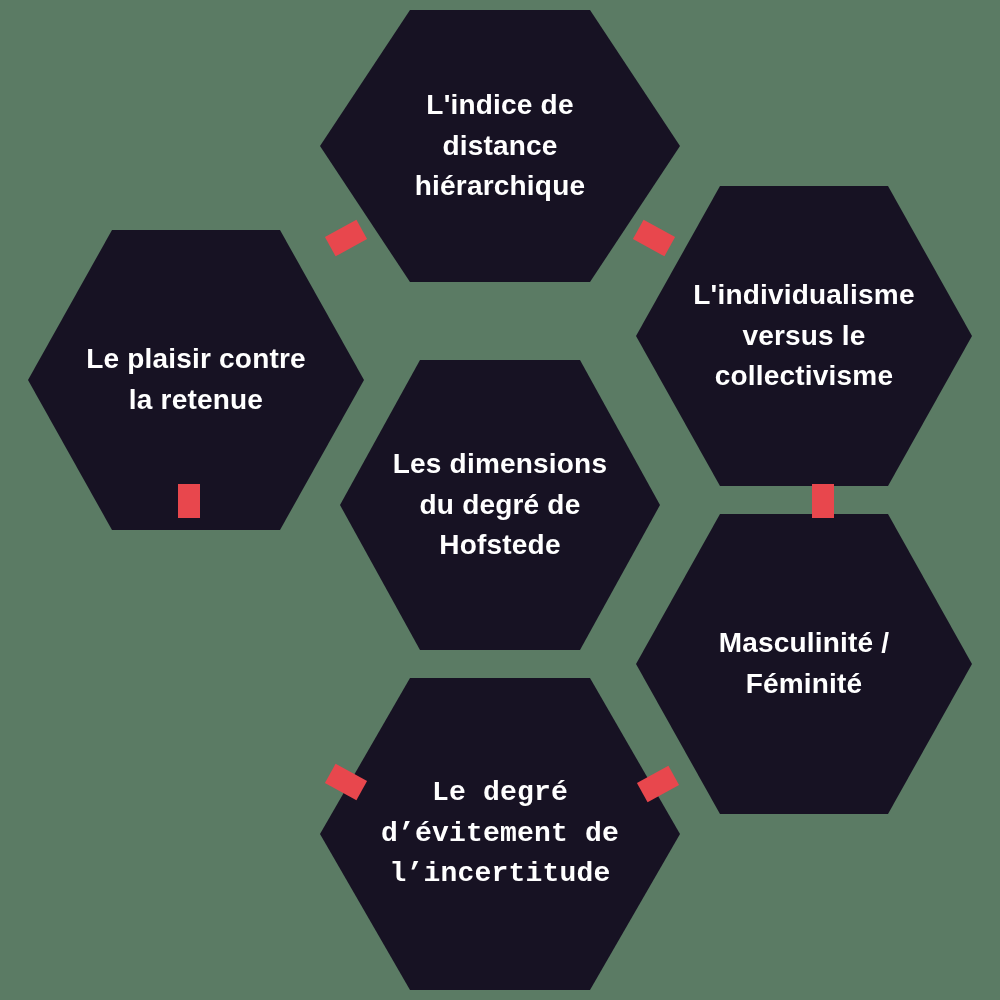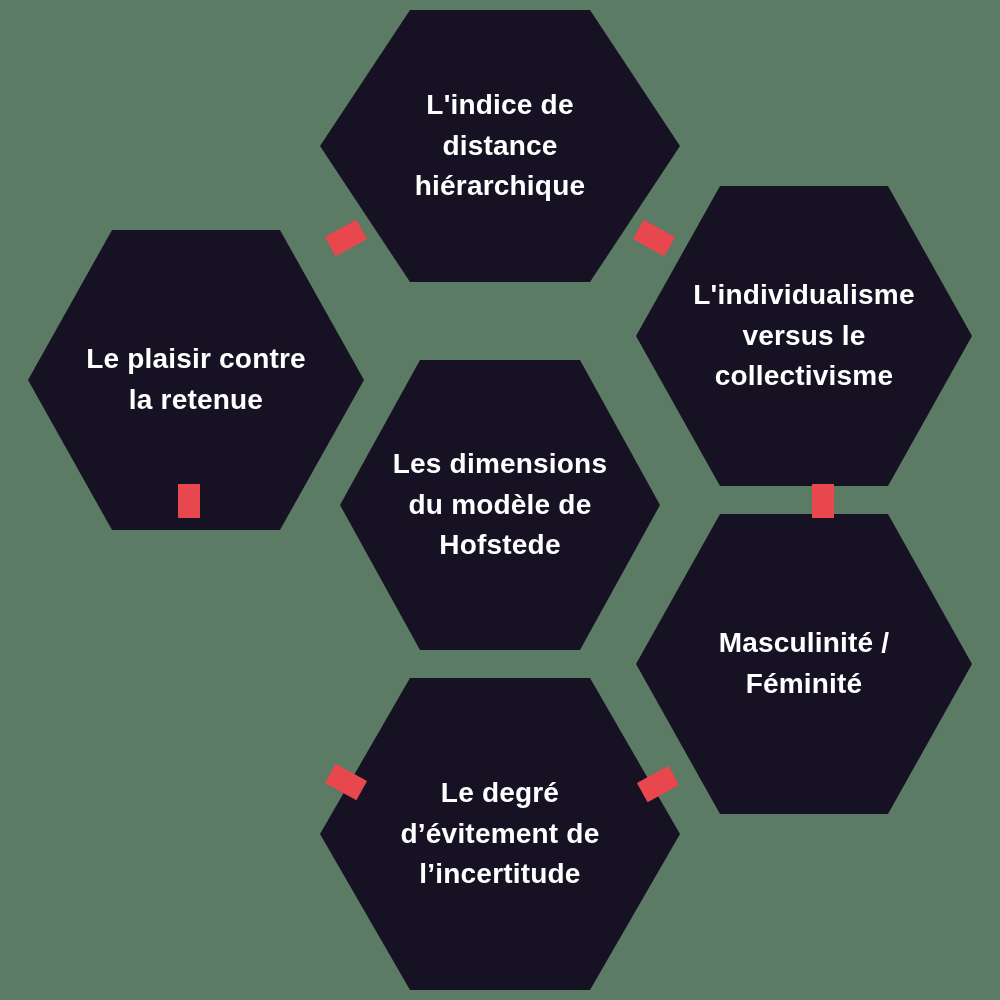--- a/index.html
+++ b/index.html
@@ -32,21 +32,21 @@
     font-weight: 700;
     font-size: 28px;
     line-height: 1.45;
   }
   .hex .label {
     white-space: pre-line;
     padding: 0 30px;
     letter-spacing: 0.2px;
   }
   .hex-top          { left: 320px; top: 10px;  width: 360px; height: 272px; justify-content: center; }
-  .hex-bottom       { left: 320px; top: 678px; width: 360px; height: 312px; }
+  .hex-bottom       { left: 320px; top: 678px; width: 360px; height: 312px; font-family: Liberation Mono, monospace; }
   .hex-top-left     { left: 28px;  top: 186px; width: 336px; height: 300px; margin-top: 44px; }
   .hex-top-right    { left: 636px; top: 186px; width: 336px; height: 300px; }
   .hex-bottom-left  { left: 28px;  top: 514px; width: 336px; height: 300px; }
   .hex-bottom-right { left: 636px; top: 514px; width: 336px; height: 300px; }
   .hex-center       { left: 340px; top: 360px; width: 320px; height: 290px; }
 
   .connector {
     position: absolute;
     background: var(--connector);
   }
@@ -88,21 +88,21 @@
   </div>
 
 
   <div class="hex hex-top-left">
     <span class="label">Le plaisir contre
 la retenue</span>
   </div>
 
   <div class="hex hex-center">
     <span class="label">Les dimensions
-du modèle de
+du degré de
 Hofstede</span>
   </div>
 
   <div class="connector connector-diag c-top-left"></div>
   <div class="connector connector-diag c-top-right"></div>
   <div class="connector connector-vert c-mid-left"></div>
   <div class="connector connector-vert c-mid-right"></div>
   <div class="connector connector-diag c-bottom-left"></div>
   <div class="connector connector-diag c-bottom-right"></div>
 

